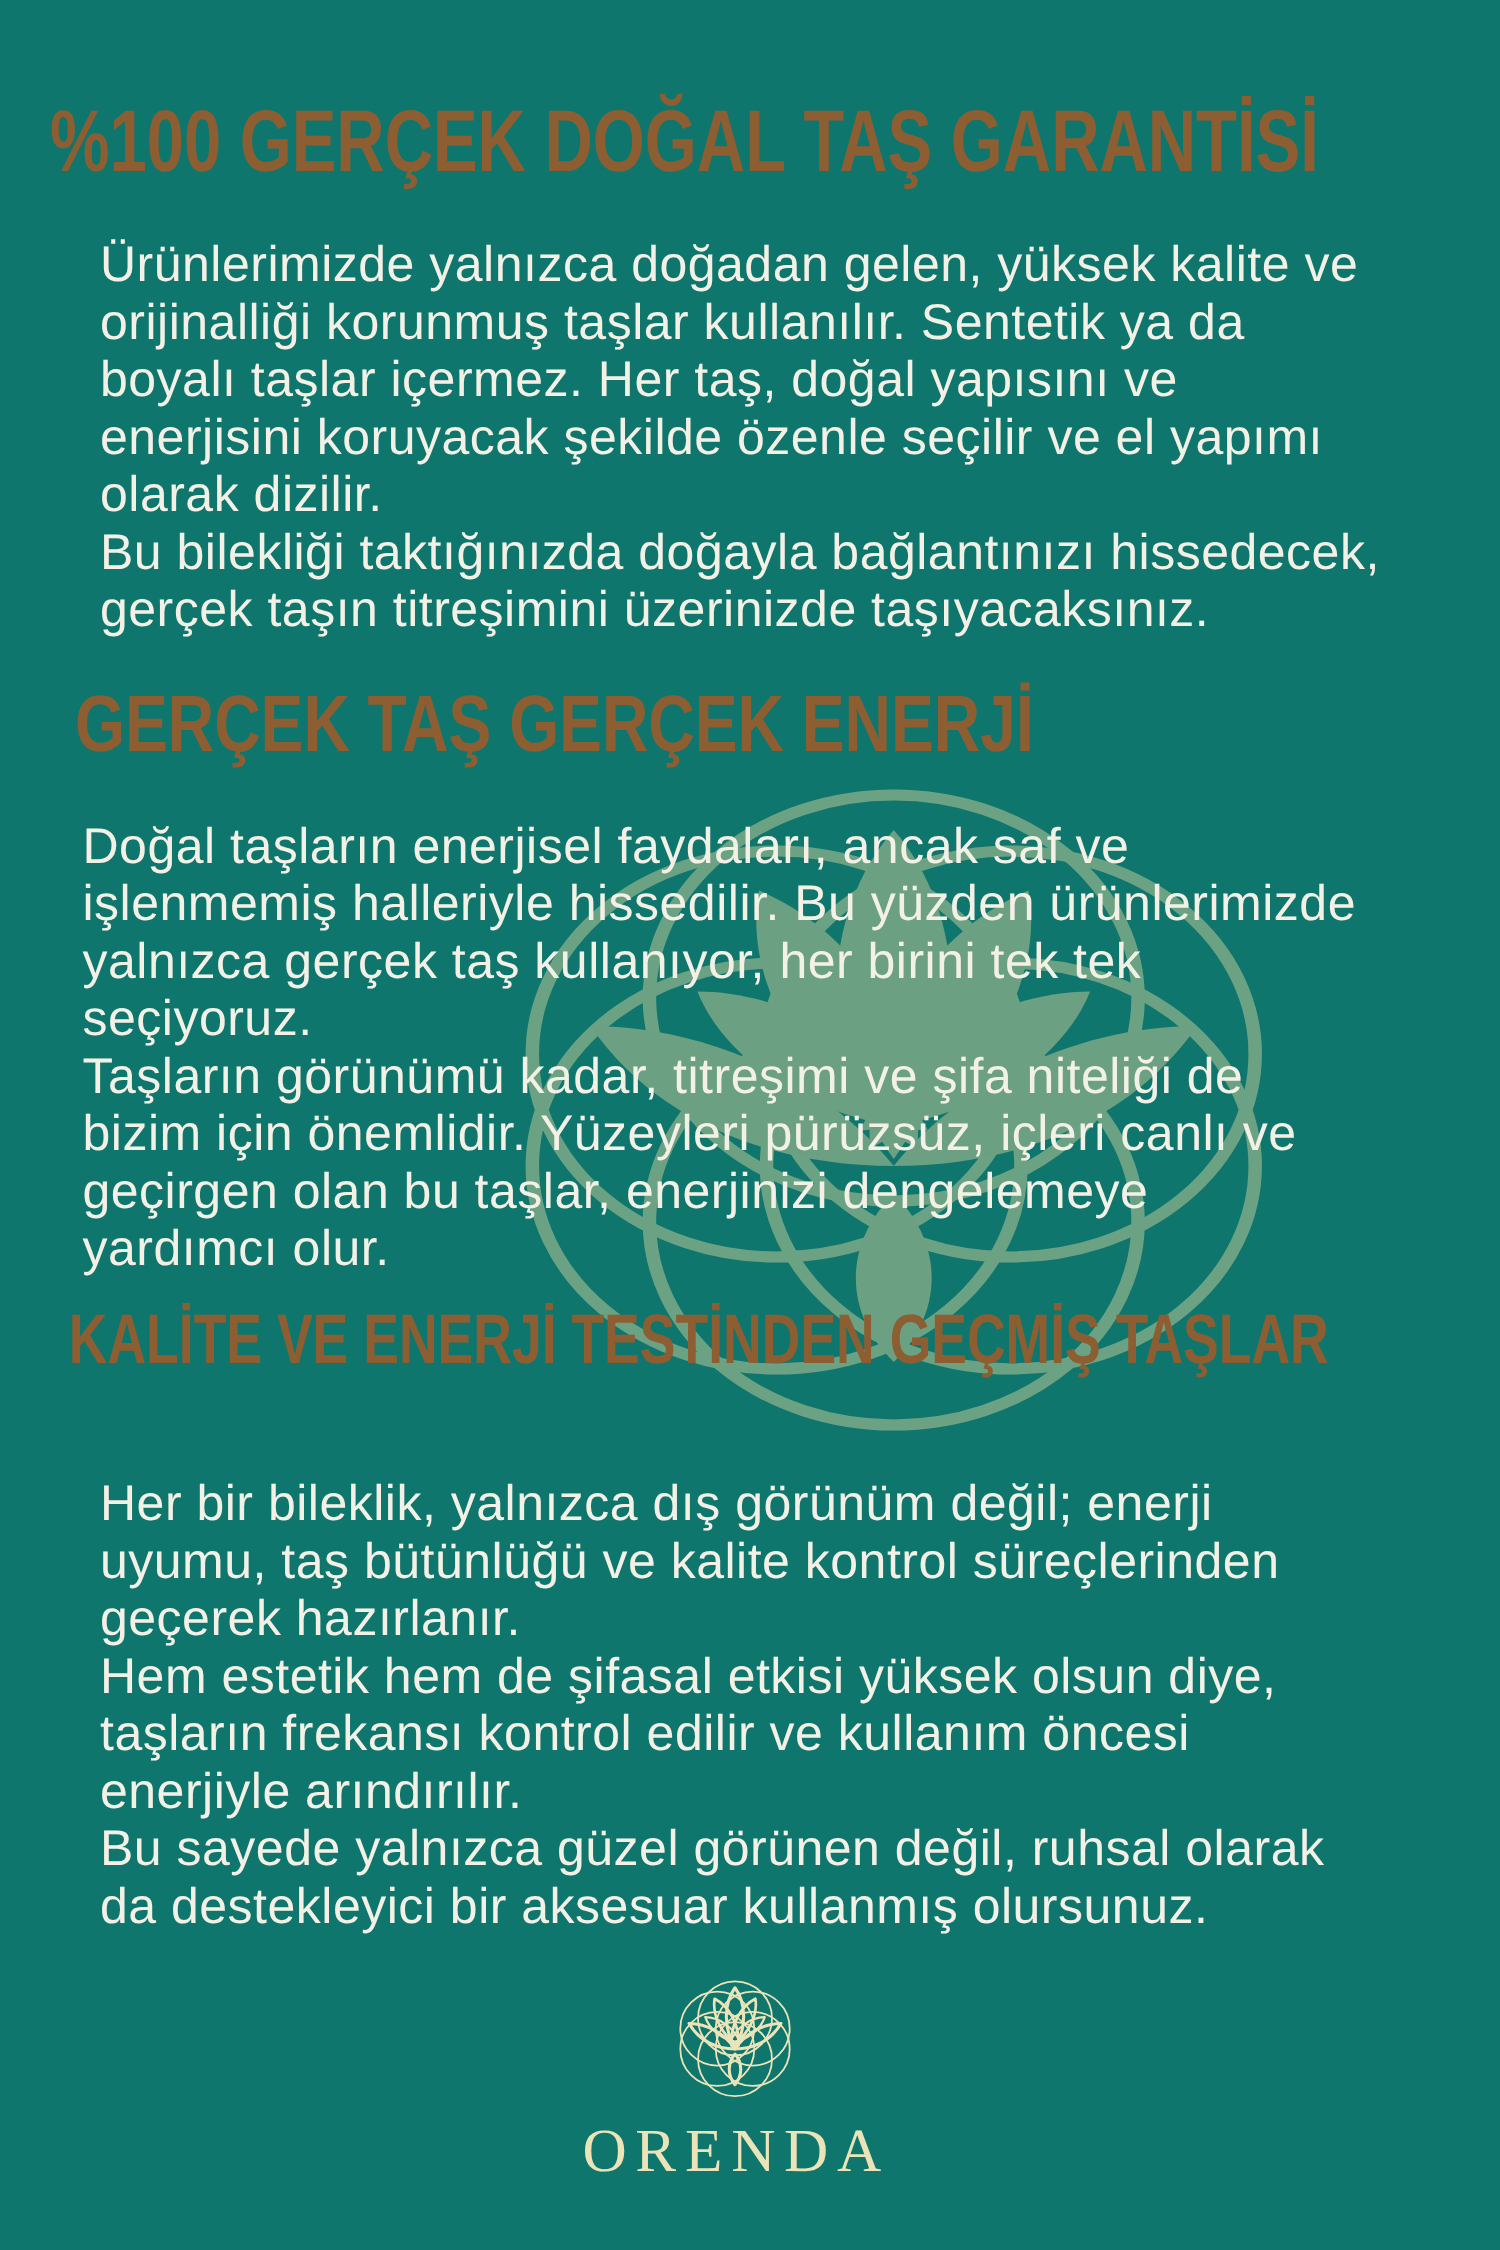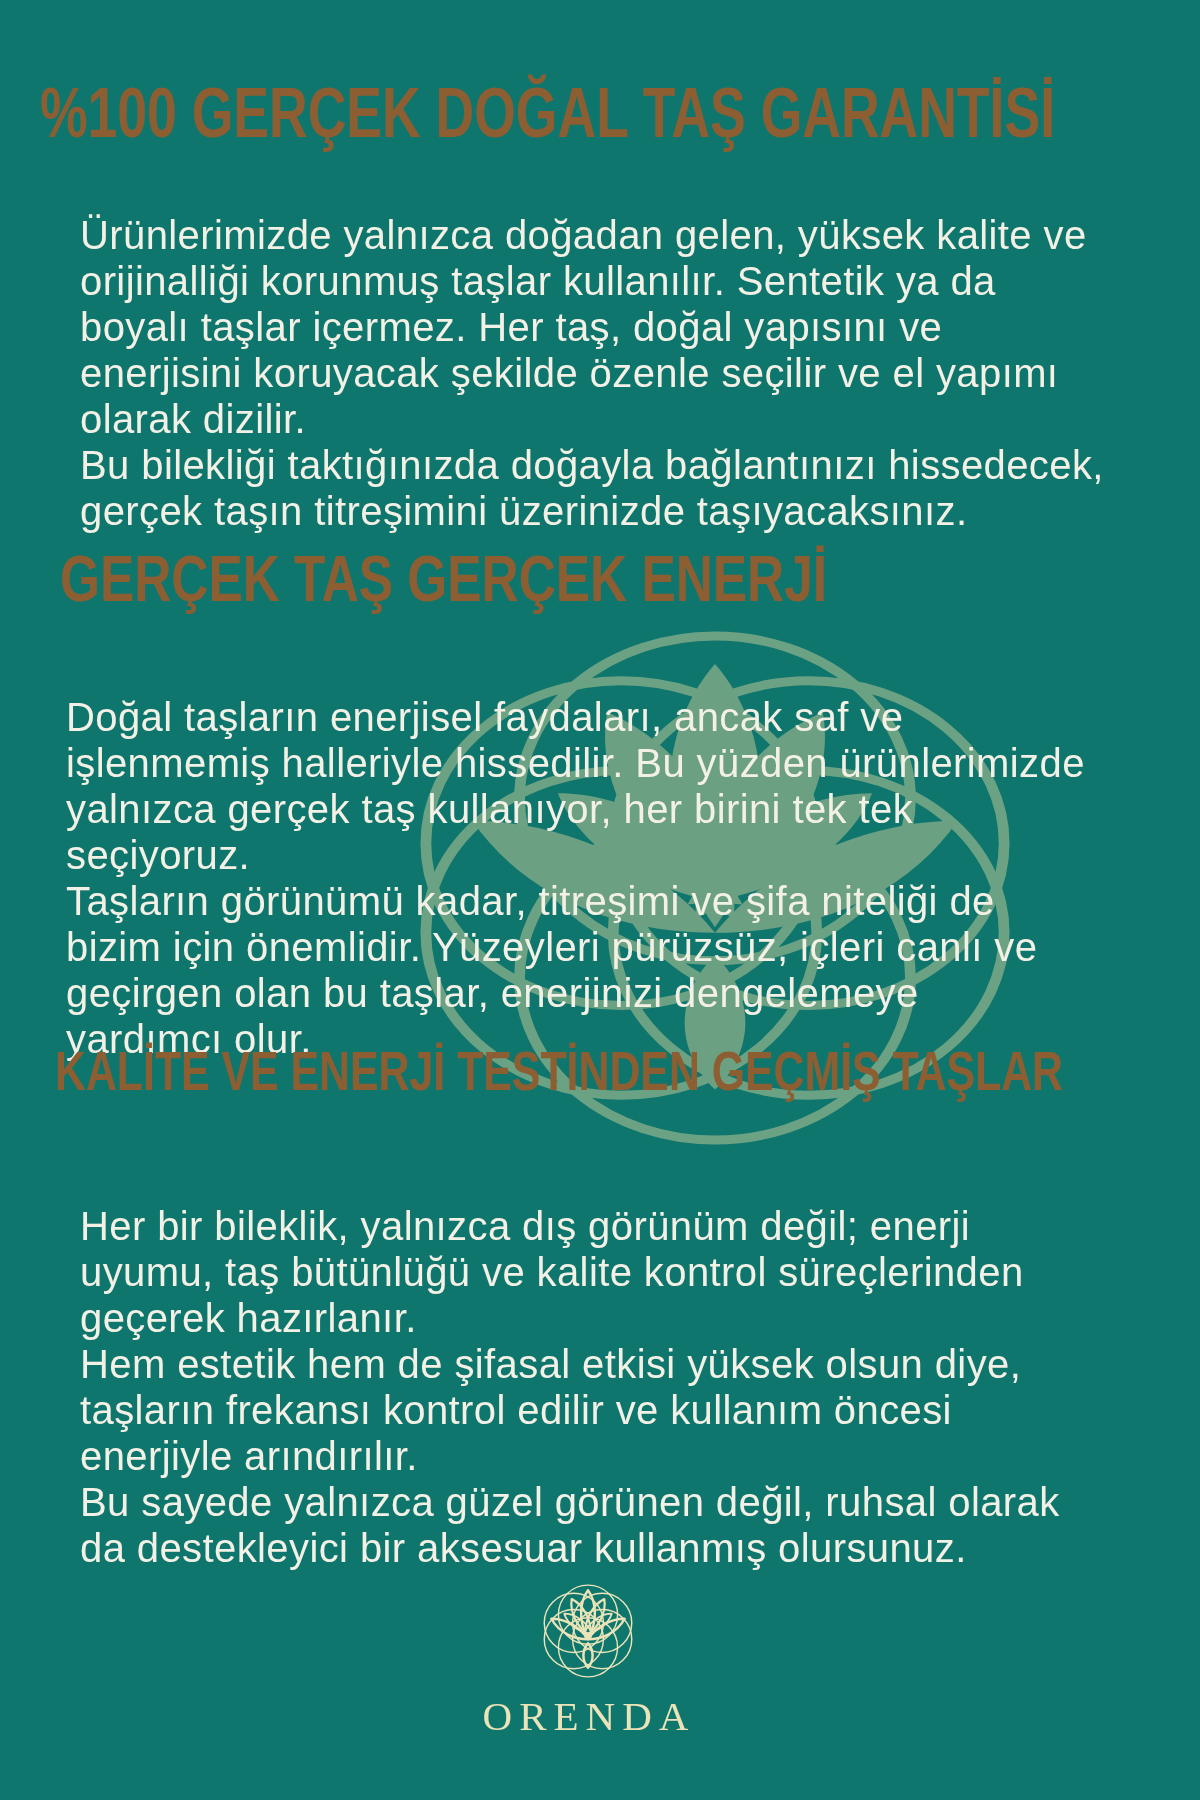--- a/index.html
+++ b/index.html
@@ -18,35 +18,34 @@
     fill:#8e5e33;
   }
   .body-par{
     position:absolute;
     white-space:pre-line;
     font-size:40px;
     line-height:46px;
     letter-spacing:0.4px;
     color:#f3f1e6;
     font-weight:normal;
-    margin-top:23px;
   }
   
   .watermark{position:absolute;left:378px;top:608px;width:674px;height:560px;opacity:0.5;}
   .watermark .motif-circles{fill:none;stroke:#c9cf9b;stroke-width:1.6;}
   .watermark .motif-lotus{fill:#c6cb97;stroke:none;}
   .logo-emblem{position:absolute;left:537px;top:1580px;width:102px;height:102px;}
   .logo-emblem .motif-circles{fill:none;stroke:#eae4b8;stroke-width:1.4;}
   .logo-emblem .motif-lotus{fill:none;stroke:#eae4b8;stroke-width:2.4;stroke-linejoin:round;}
   .logo-name{
     position:absolute;
     left:0;top:1692px;width:1178px;
     text-align:center;
     font-family:"Liberation Serif",serif;
-    font-size:41px;
+    font-size:49px;
     letter-spacing:7px;
     color:#eae4b8;
   }
   .logo-subtitle{
     position:absolute;
     left:0;top:1736px;width:1182px;
     text-align:center;
     font-family:"Liberation Serif",serif;
     font-size:25px;
     letter-spacing:14px;
@@ -98,21 +97,21 @@
 orijinalliği korunmuş taşlar kullanılır. Sentetik ya da
 boyalı taşlar içermez. Her taş, doğal yapısını ve
 enerjisini koruyacak şekilde özenle seçilir ve el yapımı
 olarak dizilir.
 Bu bilekliği taktığınızda doğayla bağlantınızı hissedecek,
 gerçek taşın titreşimini üzerinizde taşıyacaksınız.</div>
 
   <svg class="heading-svg" style="left:60px;top:539px;" width="772" height="95">
     <text x="0" y="62" font-size="64" textLength="767" lengthAdjust="spacingAndGlyphs">GERÇEK TAŞ GERÇEK ENERJİ</text>
   </svg>
-  <div class="body-par" style="left:66px;top:671px;">Doğal taşların enerjisel faydaları, ancak saf ve
+  <div class="body-par" style="left:66px;top:654px;">Doğal taşların enerjisel faydaları, ancak saf ve
 işlenmemiş halleriyle hissedilir. Bu yüzden ürünlerimizde
 yalnızca gerçek taş kullanıyor, her birini tek tek
 seçiyoruz.
 Taşların görünümü kadar, titreşimi ve şifa niteliği de
 bizim için önemlidir. Yüzeyleri pürüzsüz, içleri canlı ve
 geçirgen olan bu taşlar, enerjinizi dengelemeye
 yardımcı olur.</div>
 
   <svg class="heading-svg" style="left:55px;top:1035px;" width="1012" height="85">
     <text x="0" y="55" font-size="56" textLength="1008" lengthAdjust="spacingAndGlyphs">KALİTE VE ENERJİ TESTİNDEN GEÇMİŞ TAŞLAR</text>

